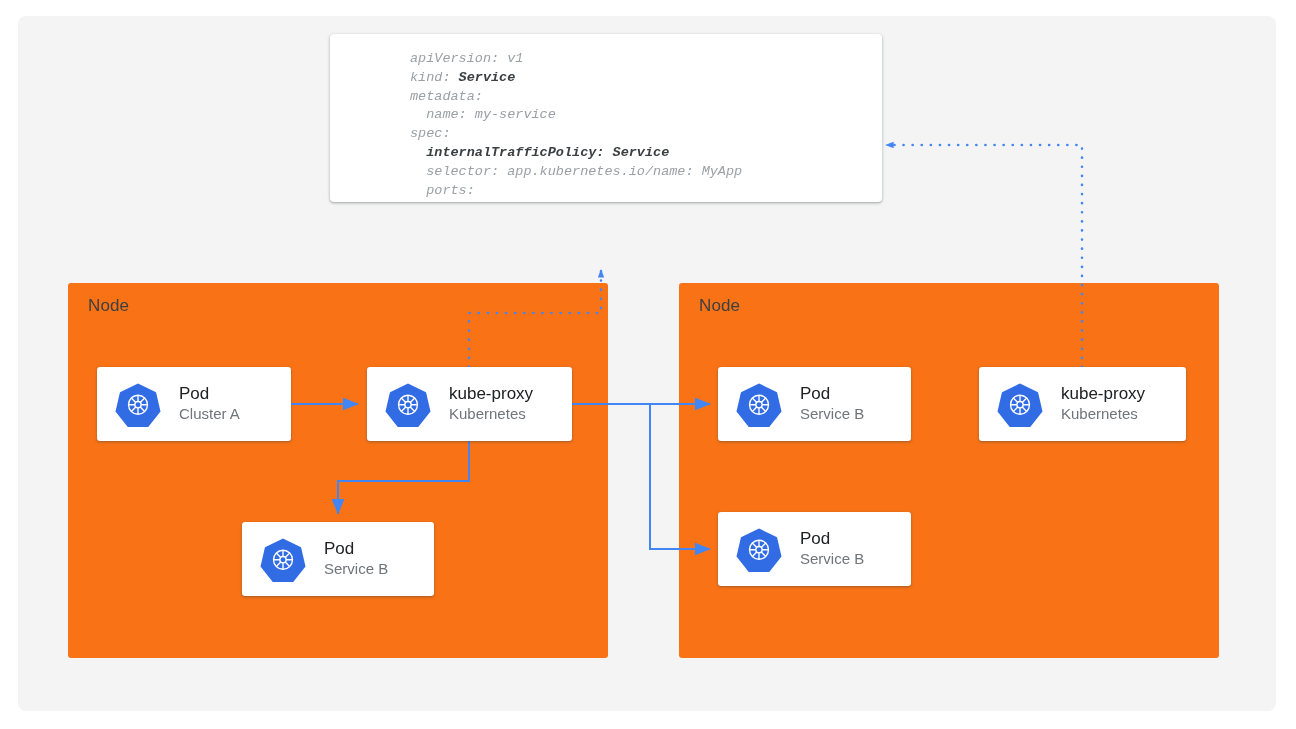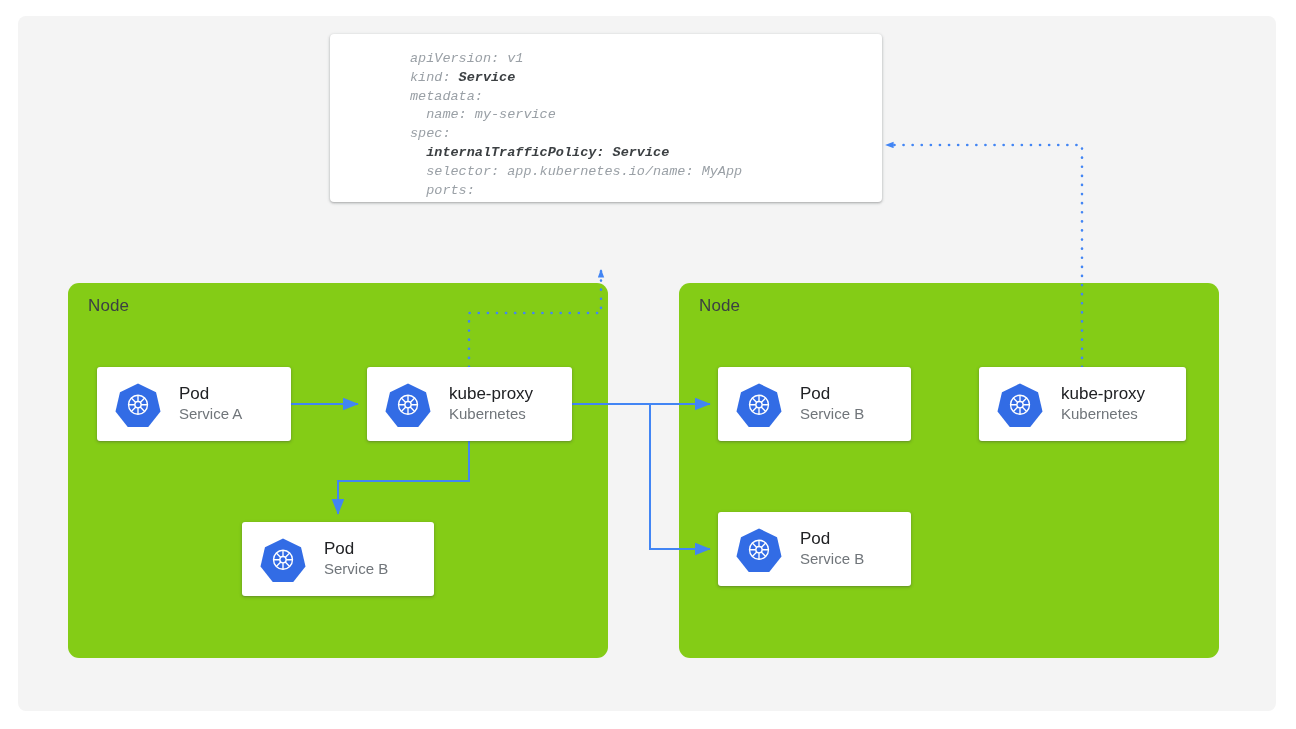--- a/index.html
+++ b/index.html
@@ -24,22 +24,22 @@
     left: 18px;
     top: 16px;
     width: 1258px;
     height: 695px;
     background: #f4f4f4;
     border-radius: 8px;
   }
   
   .node-box {
     position: absolute;
-    background: #84cc16;
-    border-radius: 11px;
+    background: #f97316;
+    border-radius: 3px;
   }
   #node-left  { left: 68px;  top: 283px; width: 540px; height: 375px; }
   #node-right { left: 679px; top: 283px; width: 540px; height: 375px; }
   .node-label {
     position: absolute;
     left: 20px;
     top: 13px;
     font-size: 17px;
     color: #3c4043;
     letter-spacing: .1px;
@@ -184,21 +184,21 @@
           <circle cx="32" cy="33" r="13.2"></circle>
           <circle cx="32" cy="33" r="4.4"></circle>
           <path d="M32 19.8V28.6M32 37.4v8.8M18.8 33h8.8M36.4 33h8.8
                    M22.7 23.7l6.2 6.2M35.1 36.1l6.2 6.2
                    M41.3 23.7l-6.2 6.2M28.9 36.1l-6.2 6.2"></path>
         </g>
       </svg>
     </span>
     <span class="card-text">
       <span class="card-title">Pod</span>
-      <span class="card-sub">Service A</span>
+      <span class="card-sub">Cluster A</span>
     </span>
   </div>
 
   <div class="card" id="card-kube-proxy-l">
     <span class="k8s-icon">
       <svg viewBox="0 0 64 64" width="46" height="46" xmlns="http://www.w3.org/2000/svg">
         <path fill="#326ce5" d="M32 3.4 57.1 15.5 63.3 42.6 46 64.3H18L0.7 42.6 6.9 15.5z"></path>
         <g fill="none" stroke="#ffffff" stroke-width="1.9">
           <circle cx="32" cy="33" r="13.2"></circle>
           <circle cx="32" cy="33" r="4.4"></circle>

